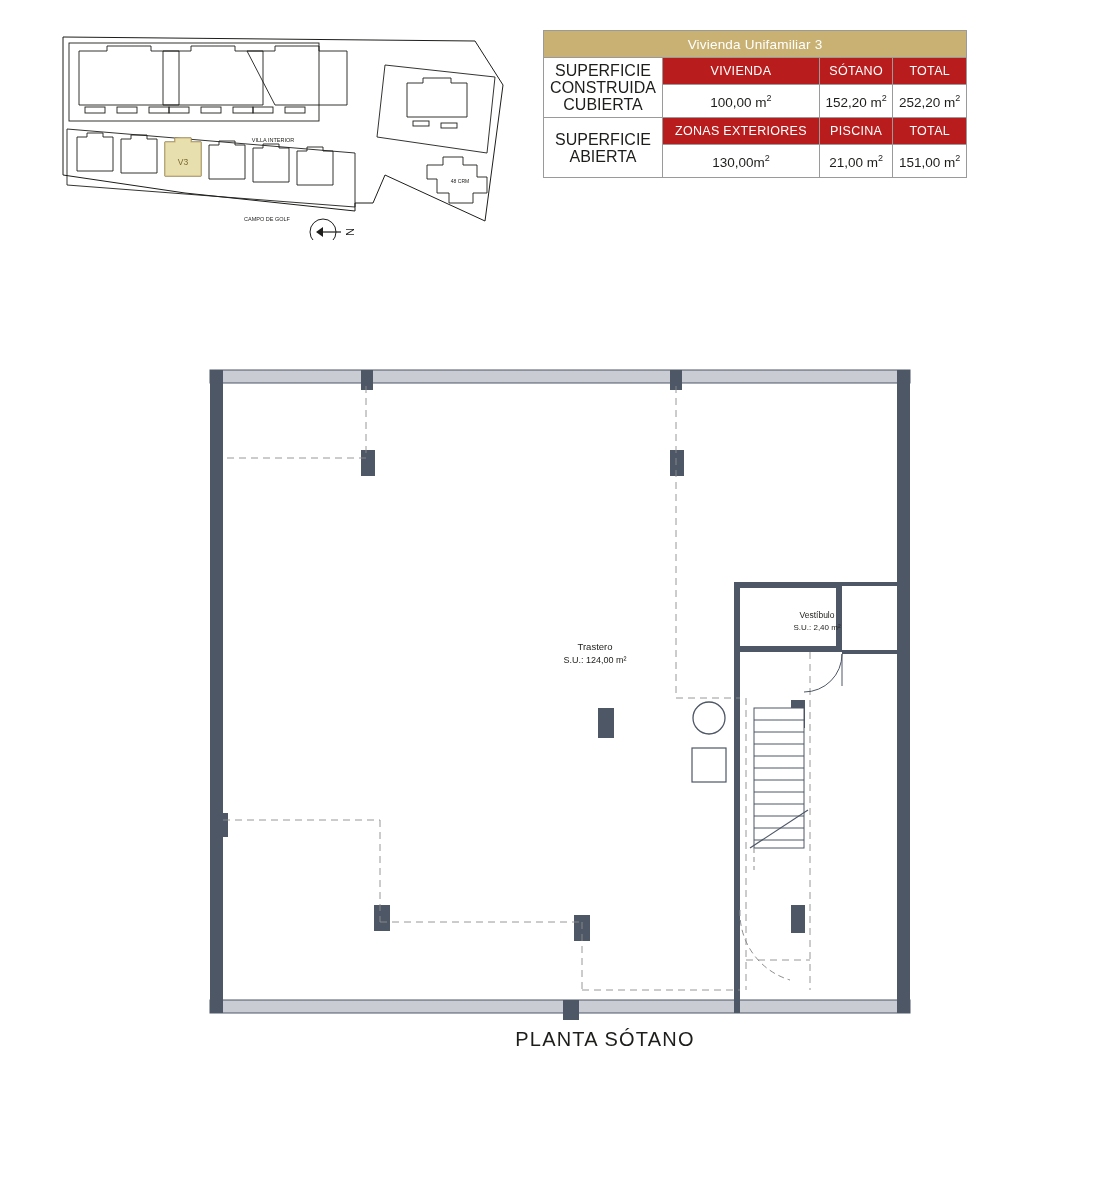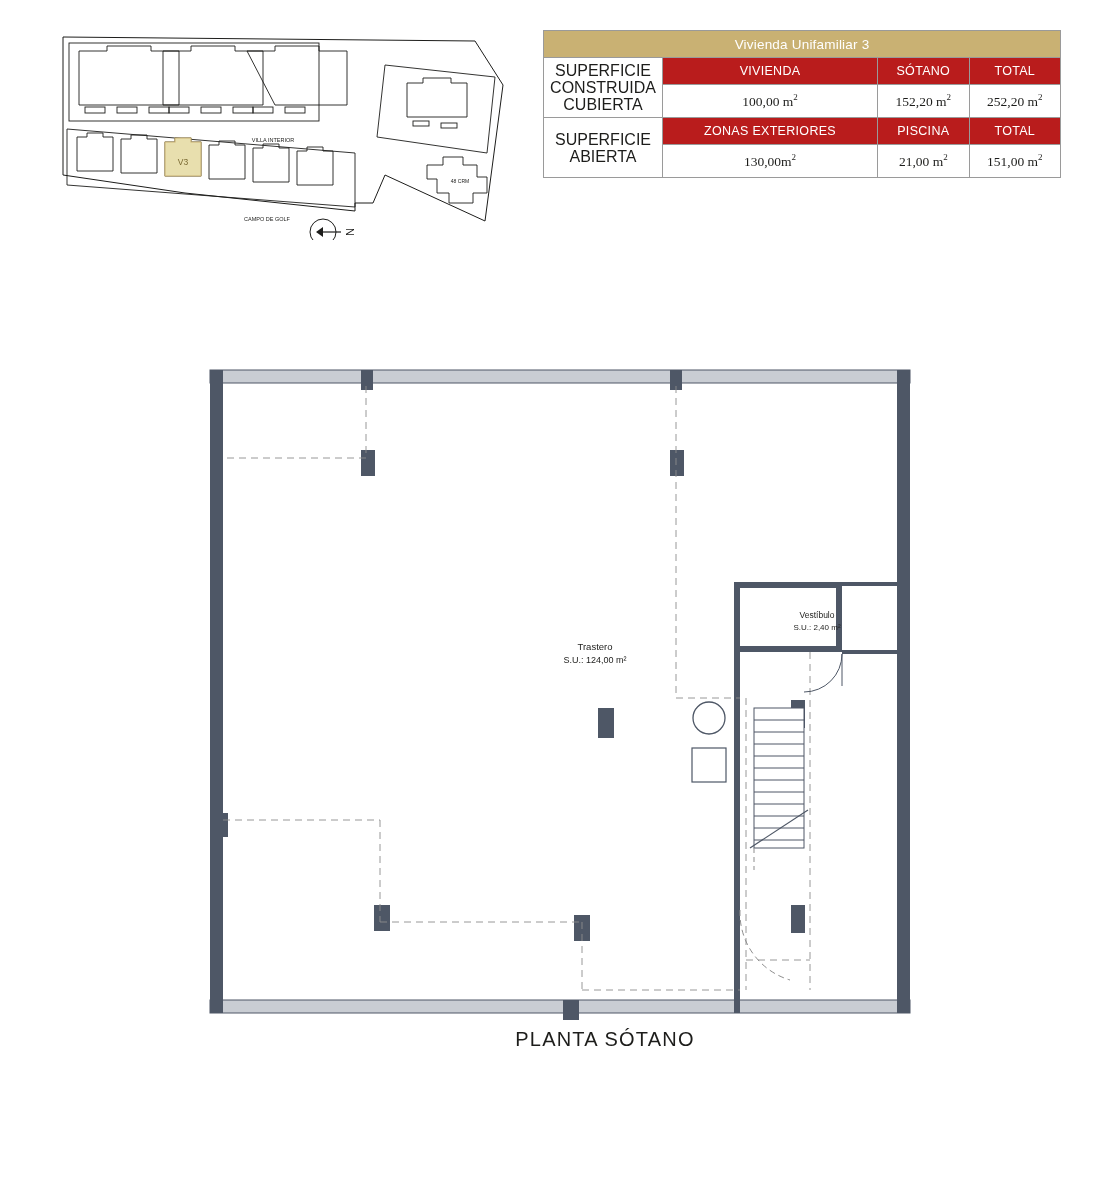--- a/index.html
+++ b/index.html
@@ -8,21 +8,21 @@
     font-family:"Liberation Sans", sans-serif;
     position:relative;overflow:hidden;color:#1d1d1b;
   }
 
   
   #keyplan{position:absolute;left:55px;top:25px;width:470px;height:215px;}
   #keyplan svg{display:block;}
 
   
   #areas-table{
-    position:absolute;left:543px;top:30px;width:518px;
+    position:absolute;left:543px;top:30px;width:424px;
     border-collapse:collapse;
     padding-left:24px;
   }
   #areas-table td,#areas-table th{
     border:1px solid #9a9a9a;
     text-align:center;vertical-align:middle;
     font-weight:normal;
     padding:0;
   }
   .tbl-title{
@@ -30,21 +30,21 @@
     height:26px;letter-spacing:.2px;
   }
   .hdr{
     background:#b91c1c;color:#ffffff;font-size:12.5px;height:26px;
     letter-spacing:.3px;
   }
   .rowlabel{
     font-size:16px;line-height:17px;width:118px;background:#ffffff;
     padding:6px 2px;
   }
-  .val{font-size:13.5px;height:32px;background:#ffffff;font-family:Liberation Serif, serif;}
+  .val{font-size:13.5px;height:32px;background:#ffffff;}
   .val.total{font-weight:bold;margin-top:42px;}
   .sup{font-size:9px;vertical-align:super;}
 
   
   #floorplan{position:absolute;left:180px;top:350px;width:760px;height:720px;}
   #floorplan svg{display:block;}
 
   #plan-caption{
     position:absolute;left:0;top:1028px;width:1105px;text-align:center;
     font-size:20px;letter-spacing:1.2px;color:#1d1d1b;

